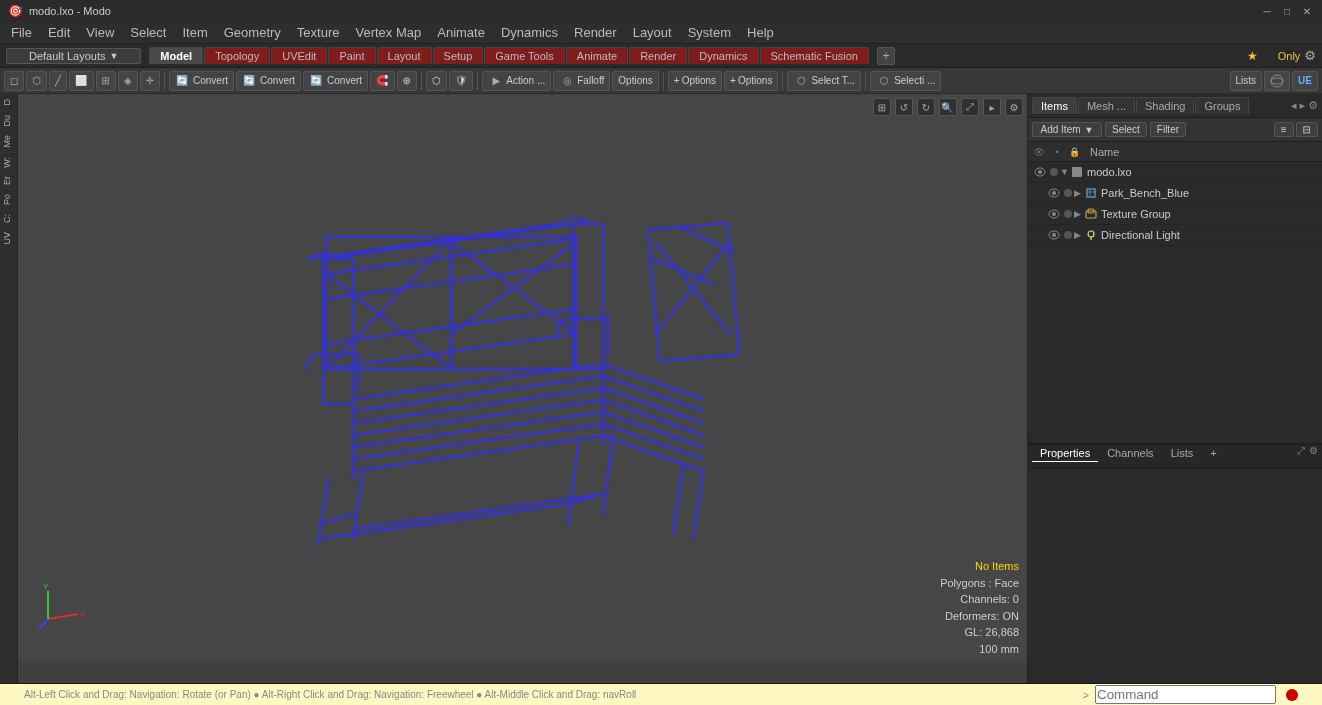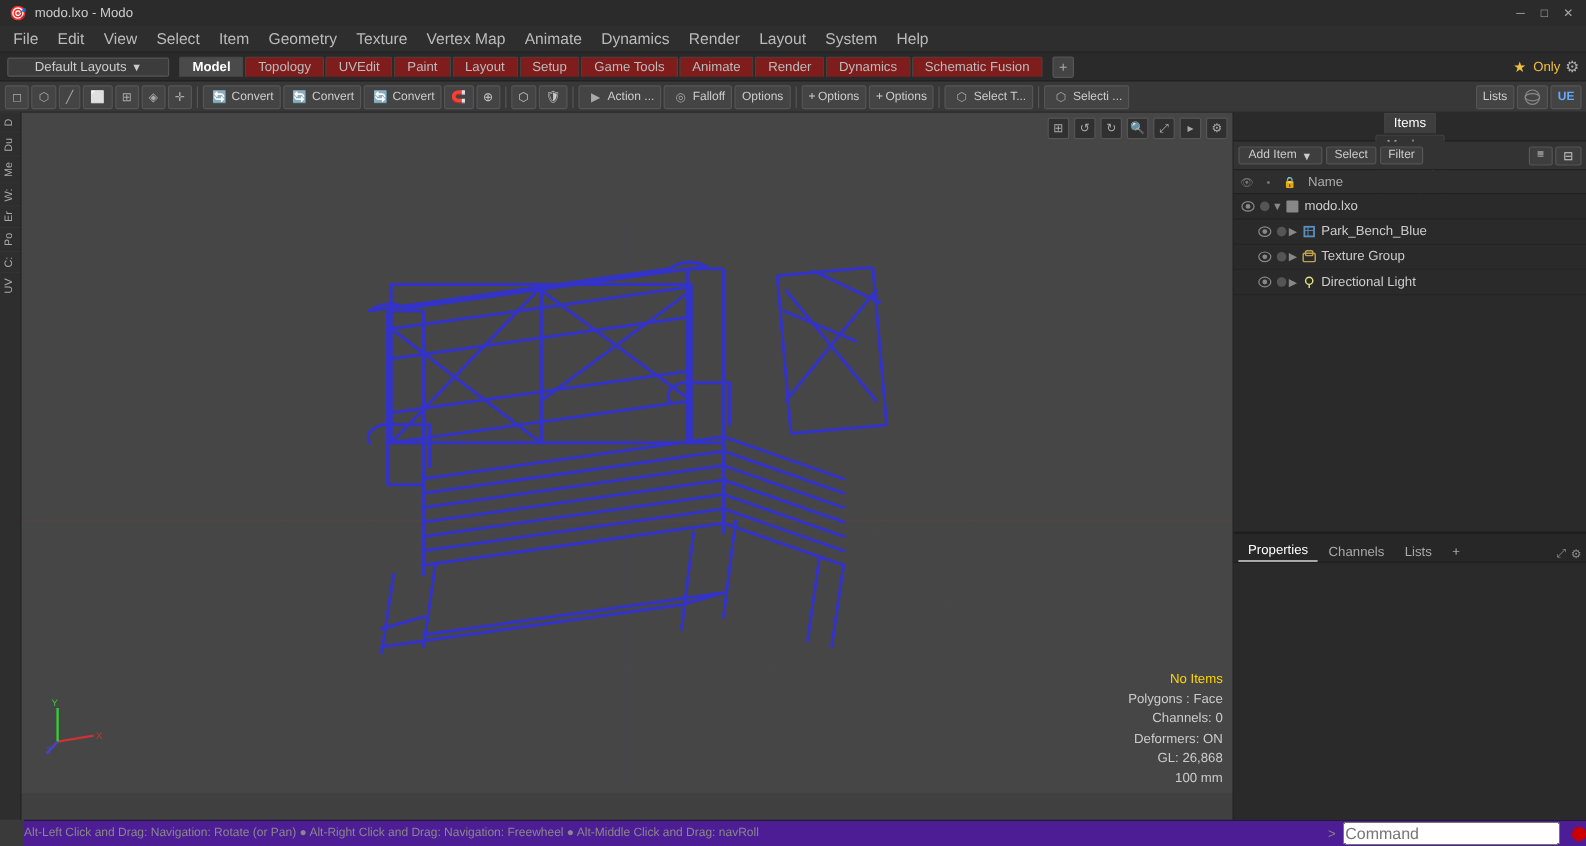--- a/index.html
+++ b/index.html
@@ -15,21 +15,21 @@
     .menu-item { padding: 2px 7px; color: #bbb; font-size: 13px; cursor: pointer; border-radius: 2px; }
 
     
     #layoutbar { height: 24px; background: #2a2a2a; display: flex; align-items: center; padding: 0 6px; gap: 4px; border-bottom: 1px solid #1e1e1e; }
     .layout-selector { background: #3c3c3c; border: 1px solid #555; color: #ccc; font-size: 11px; padding: 1px 22px; border-radius: 2px; display: flex; align-items: center; gap: 4px; }
     .tab-group { display: flex; gap: 1px; margin: 0 4px; }
     .tab { padding: 2px 10px; font-size: 11px; color: #bbb; cursor: pointer; border-radius: 2px 2px 0 0; background: #7f1d1d; border: 1px solid #444; border-bottom: none; }
     .tab.active { background: #4a4a4a; color: #fff; font-weight: bold; }
     .plus-btn { width: 18px; height: 18px; background: #444; border: 1px solid #555; color: #aaa; display: flex; align-items: center; justify-content: center; cursor: pointer; font-size: 12px; border-radius: 2px; }
     .star-btn { color: #f0c040; font-size: 12px; margin-left: 8px; }
-    .only-label { color: #f0c040; font-size: 11px; margin-left: 2px; }
+    .only-label { color: #f0c040; font-size: 11px; margin-left: 16px; }
     .gear-right { margin-left: auto; color: #aaa; cursor: pointer; font-size: 13px; }
 
     
     #toolbar { height: 26px; background: #383838; display: flex; align-items: center; padding: 0 4px; gap: 2px; border-bottom: 1px solid #2a2a2a; flex-wrap: nowrap; overflow: hidden; }
     .tool-btn { padding: 1px 5px; height: 20px; background: #444; border: 1px solid #555; color: #ccc; font-size: 10px; cursor: pointer; display: flex; align-items: center; gap: 2px; border-radius: 2px; white-space: nowrap; }
     .tool-icon { width: 16px; height: 16px; display: flex; align-items: center; justify-content: center; font-size: 10px; color: #aaa; }
     .tool-sep { width: 1px; height: 18px; background: #555; margin: 0 2px; }
 
     
     #main { display: flex; height: calc(705px - 22px - 22px - 24px - 26px - 22px); }
@@ -59,21 +59,21 @@
     #vp-status { position: absolute; bottom: 4px; right: 8px; text-align: right; color: #ccc; font-size: 11px; line-height: 1.5; margin-left: 43px; }
     .status-highlight { color: #ffd700; }
 
     
     #axis { position: absolute; bottom: 30px; left: 20px; }
 
     
     #rightpanel { width: 295px; background: #2e2e2e; border-left: 1px solid #222; display: flex; flex-direction: column; }
 
     
-    #rp-tabs { height: 24px; background: #2a2a2a; display: flex; align-items: center; padding: 0 4px; gap: 1px; border-bottom: 1px solid #1e1e1e; flex-direction: column; }
+    #rp-tabs { height: 24px; background: #2a2a2a; display: flex; align-items: center; padding: 0 4px; gap: 1px; border-bottom: 1px solid #1e1e1e; }
     .rp-tab { padding: 2px 8px; font-size: 11px; color: #aaa; cursor: pointer; background: #333; border: 1px solid #444; border-bottom: none; border-radius: 2px 2px 0 0; }
     .rp-tab.active { background: #3e3e3e; color: #fff; }
     .rp-tab-icons { margin-left: auto; display: flex; gap: 3px; align-items: center; }
     .rp-tab-icon { color: #888; font-size: 11px; cursor: pointer; }
 
     
     #rp-toolbar { height: 24px; background: #333; display: flex; align-items: center; padding: 0 4px; gap: 3px; border-bottom: 1px solid #1e1e1e; }
     .rp-tool-btn { padding: 1px 6px; background: #3e3e3e; border: 1px solid #555; color: #ccc; font-size: 10px; cursor: pointer; border-radius: 2px; display: flex; align-items: center; gap: 2px; text-align: right; }
     .rp-tool-btn.wide { min-width: 70px; justify-content: center; }
 
@@ -88,28 +88,28 @@
     .tree-item { display: flex; align-items: center; padding: 2px 4px; cursor: pointer; border-bottom: 1px solid #242424; min-height: 20px; }
     .tree-indent { width: 14px; flex-shrink: 0; }
     .tree-arrow { width: 10px; color: #888; font-size: 9px; flex-shrink: 0; }
     .tree-eye { width: 16px; height: 16px; display: flex; align-items: center; justify-content: center; color: #888; cursor: pointer; flex-shrink: 0; }
     .tree-dot { width: 8px; height: 8px; border-radius: 50%; background: #555; flex-shrink: 0; margin: 0 2px; }
     .tree-icon { width: 14px; height: 14px; display: flex; align-items: center; justify-content: center; margin-right: 3px; flex-shrink: 0; }
     .tree-label { font-size: 11px; color: #ccc; flex: 1; }
 
     
     #properties-panel { height: 240px; background: #2a2a2a; border-top: 2px solid #1e1e1e; }
-    #prop-tabs { height: 24px; background: #272727; display: flex; align-items: flex-end; padding: 0 4px; gap: 1px; border-bottom: 1px solid #1e1e1e; }
+    #prop-tabs { height: 24px; background: #272727; display: flex; align-items: flex-start; padding: 0 4px; gap: 1px; border-bottom: 1px solid #1e1e1e; }
     .prop-tab { padding: 2px 8px; font-size: 11px; color: #aaa; cursor: pointer; }
     .prop-tab.active { color: #fff; border-bottom: 1px solid #fff; }
     .prop-tab-icons { margin-left: auto; display: flex; gap: 4px; }
     #prop-content { padding: 8px; color: #888; font-size: 11px; }
 
     
-    #statusbar { height: 22px; background: #4c1d95; display: flex; align-items: center; padding: 0 0; gap: 6px; border-top: 1px solid #1a1a1a; margin-left: 20px; }
+    #statusbar { height: 22px; background: #fef9c3; display: flex; align-items: center; padding: 0 24px; gap: 6px; border-top: 1px solid #1a1a1a; }
     #statusbar .status-text { font-size: 10px; color: #888; flex: 1; }
     .status-indicator { width: 12px; height: 12px; border-radius: 50%; background: #c00; margin-left: 4px; }
 
     
     ::-webkit-scrollbar { width: 6px; height: 6px; }
     ::-webkit-scrollbar-track { background: #222; }
     ::-webkit-scrollbar-thumb { background: #555; border-radius: 3px; }
     
     
     .vp-corner { position: absolute; color: #666; font-size: 10px; }

